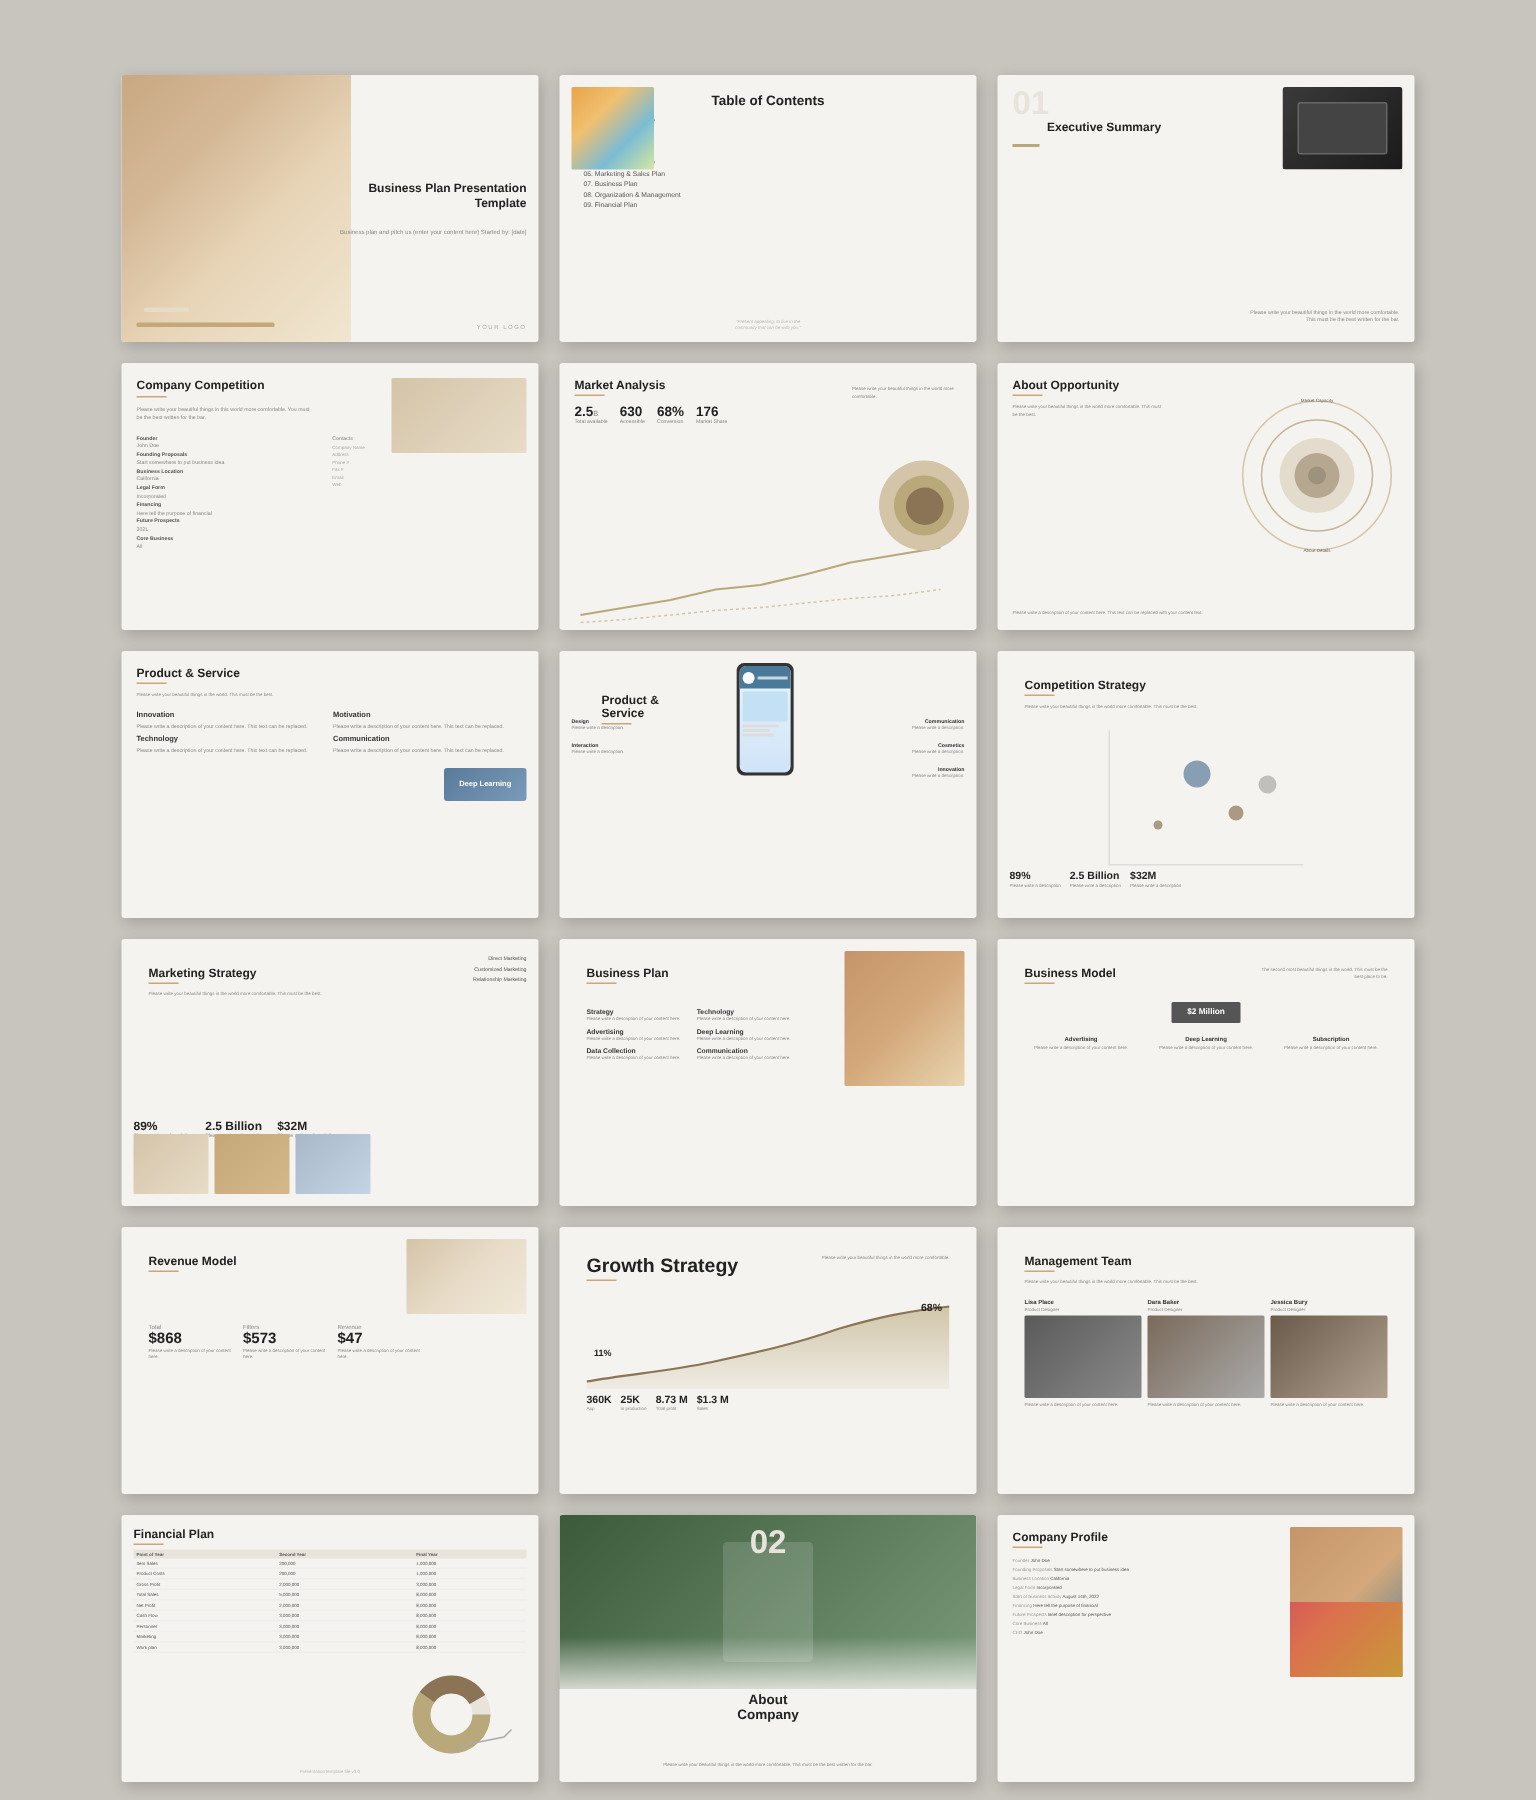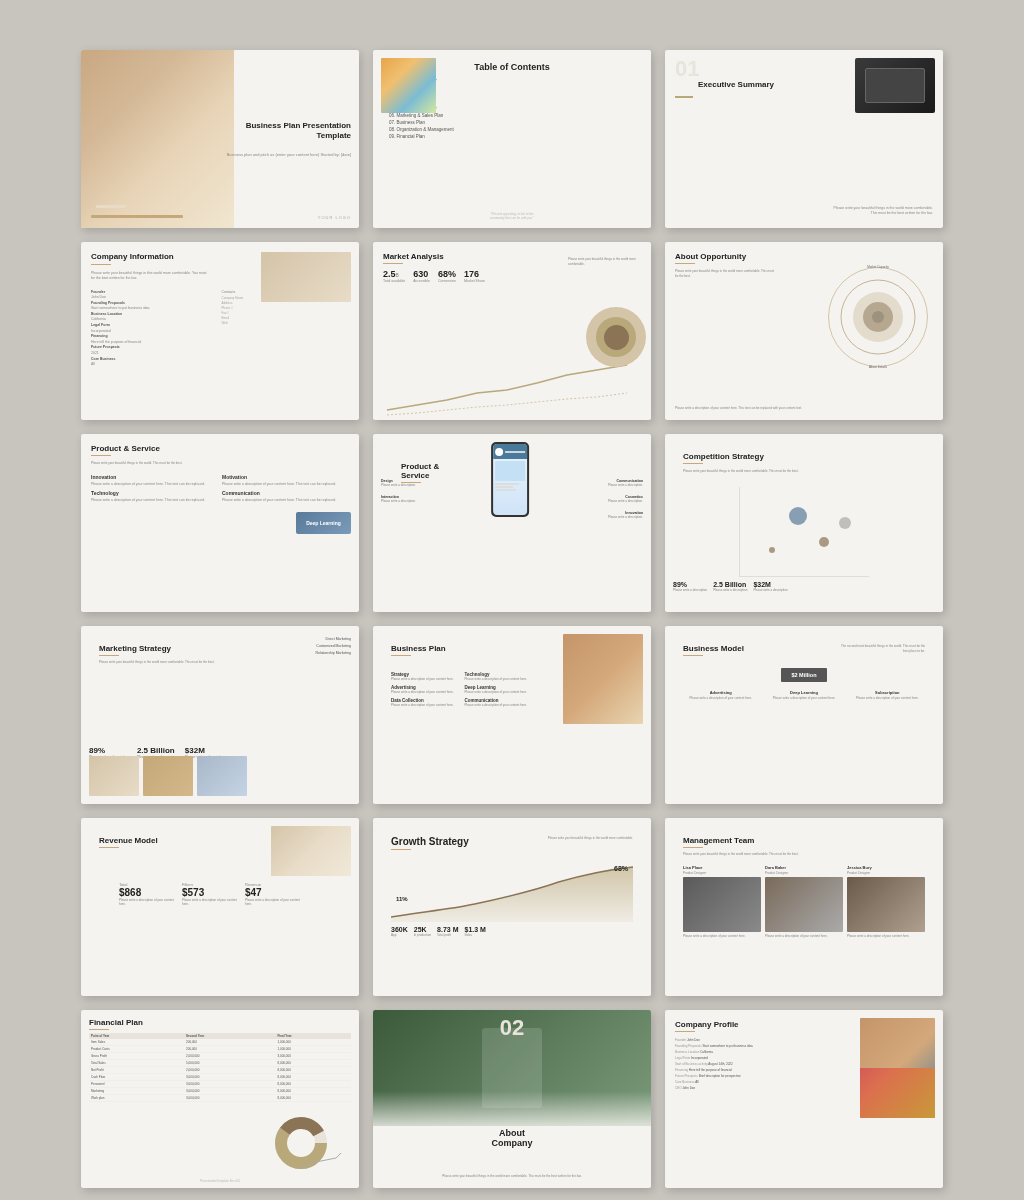--- a/index.html
+++ b/index.html
@@ -501,33 +501,32 @@
       top: 8px;
       width: 80px;
       height: 50px;
       background: linear-gradient(135deg, #d4c4a8, #e8dcc8, #f0e8d8);
       border-radius: 1px;
     }
     .slide-13 .rm-metrics {
       display: flex;
       gap: 8px;
       margin-top: 30px;
-      margin-left: 20px;
     }
     .slide-13 .rm-metric-val {
       font-size: 10px;
       font-weight: 700;
       color: #222;
     }
     
     .slide-14 {
       padding: 10px;
     }
     .slide-14 .gs-title {
-      font-size: 10px;
+      font-size: 13px;
       font-weight: 700;
       color: #222;
       margin-bottom: 2px;
     }
     .slide-14 .gs-line {
       width: 20px;
       height: 1px;
       background: #c8a87a;
       margin-bottom: 4px;
     }
@@ -762,21 +761,21 @@
     <div style="position:absolute;top:46px;left:10px;width:18px;height:1.5px;background:#b8a87a;"></div>
     <div class="exec-img">
       <div class="exec-img-inner">
         <div style="width:60px;height:35px;background:#444;border-radius:2px;border:1px solid #666;"></div>
       </div>
     </div>
     <div class="exec-text">Please write your beautiful things in the world more comfortable. This must be the best written for the bar.</div>
   </div>
 
   <div class="slide slide-4">
-    <div class="ci-title">Company Information</div>
+    <div class="ci-title">Company Competition</div>
     <div class="ci-line"></div>
     <div class="ci-img"></div>
     <div style="font-size:3.5px;color:#888;margin-top:4px;line-height:1.5;max-width:120px;">Please write your beautiful things in this world more comfortable. You must be the best written for the bar.</div>
     <div class="ci-grid">
       <div>
         <div class="ci-field"><span>Founder</span>John Doe</div>
         <div class="ci-field"><span>Founding Proposals</span>Start somewhere to put business idea</div>
         <div class="ci-field"><span>Business Location</span>California</div>
         <div class="ci-field"><span>Legal Form</span>Incorporated</div>
         <div class="ci-field"><span>Financing</span>Here tell the purpose of financial</div>

